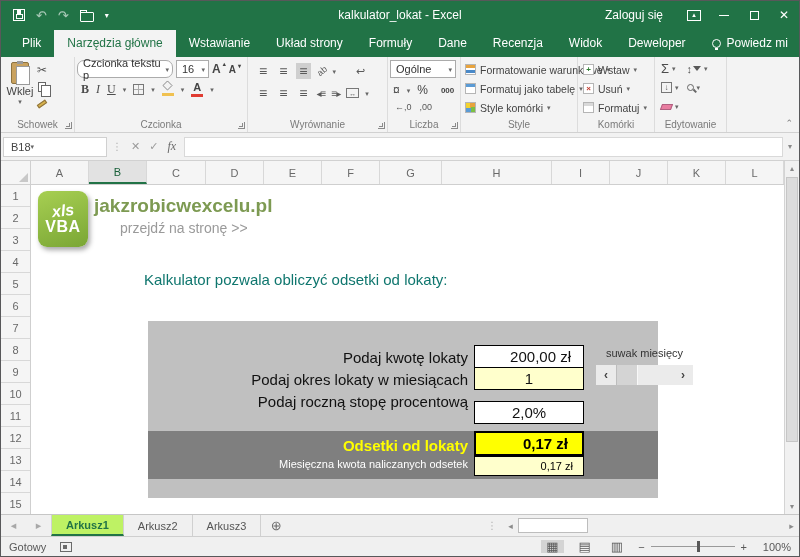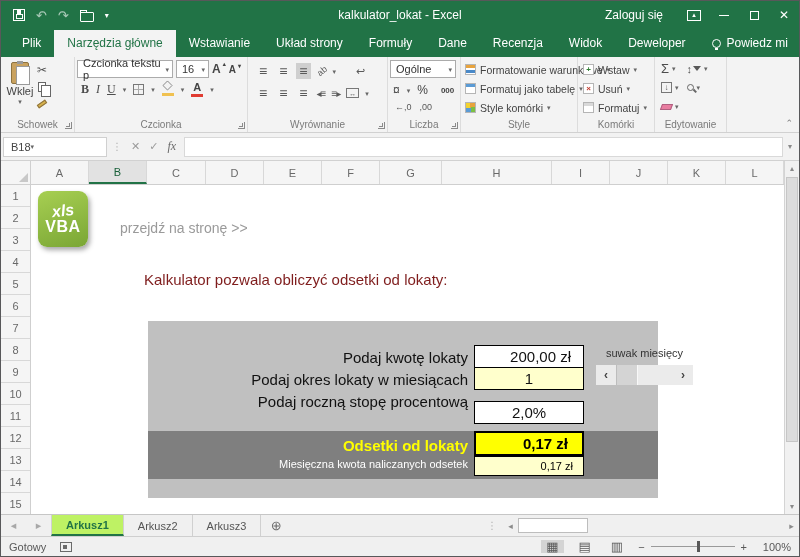--- a/index.html
+++ b/index.html
@@ -54,21 +54,21 @@
   .clip-mini { display:flex; flex-direction:column; gap:3px; padding-top:3px; }
   .clip-mini .btn { height:14px; }
   .i-copy { width:8px; height:10px; border:1px solid #666; background:#fff; position:relative; display:inline-block; }
   .i-copy::after { content:""; position:absolute; left:2px; top:2px; width:8px; height:10px; border:1px solid #666; background:#fff; }
   .i-painter { width:10px; height:4px; background:#d8b24a; border:1px solid #8d7340; transform:rotate(-35deg); display:inline-block; }
 
   
   .g-font { width:173px; }
   .g-font .row1 { display:flex; gap:3px; align-items:center; margin-bottom:4px; }
   .g-font .row2 { display:flex; gap:7px; align-items:center; padding-left:4px; }
-  .fname { width:96px; }
+  .fname { width:96px;border-radius:7px; }
   .fsize { width:33px; }
   .a-big { font-size:12px; font-weight:bold; position:relative; padding-right:5px; }
   .a-big sup { font-size:6px; position:absolute; top:-2px; right:0; }
   .fmt-b { font-weight:bold; font-family:"Liberation Serif", serif; }
   .fmt-i { font-style:italic; font-family:"Liberation Serif", serif; }
   .fmt-u { text-decoration:underline; font-family:"Liberation Serif", serif; }
   .i-borders { width:11px; height:11px; border:1px solid #777; display:inline-block;
     background:linear-gradient(#aaa,#aaa) center/100% 1px no-repeat, linear-gradient(#aaa,#aaa) center/1px 100% no-repeat; }
   .i-fillcolor { width:9px; height:9px; border:1px solid #777; transform:rotate(45deg) scale(.8); display:inline-block; position:relative; top:-2px; }
   .colorbar { display:inline-flex; flex-direction:column; align-items:center; line-height:1; }
@@ -156,21 +156,21 @@
   .vs-thumb { position:absolute; left:1px; right:1px; top:16px; height:265px; background:#dcdcdc; border:1px solid #c6c6c6; }
 
   
   .logo { position:absolute; left:7px; top:6px; width:50px; height:56px; border-radius:9px;
     background:linear-gradient(160deg,#a7cf52,#7aa635); box-shadow:2px 3px 5px rgba(0,0,0,.35);
     color:#fff; display:flex; flex-direction:column; align-items:center; justify-content:center; line-height:1; }
   .logo .l1 { font-style:italic; font-weight:bold; font-size:16px; transform:rotate(-6deg); }
   .logo .l2 { font-weight:bold; font-size:16px; letter-spacing:.5px; }
   .sitename { position:absolute; left:63px; top:10px; font-size:19px; font-weight:bold; color:#7d9a52; }
   .sitelink { position:absolute; left:89px; top:35px; font-size:14px; color:#9a9a9a; }
-  .heading { position:absolute; left:113px; top:86px; font-size:15px; color:#7f1d1d; }
+  .heading { position:absolute; left:113px; top:86px; font-size:15px; color:#0f766e; }
 
   .panel { position:absolute; left:117px; top:136px; width:510px; height:177px; background:#c0c0c0; }
   .inrow { position:absolute; left:0; height:22px; display:flex; align-items:center; }
   .inrow .lbl { width:320px; text-align:right; font-size:15px; color:#111; }
   .cell { position:absolute; left:326px; width:110px; height:23px; border:1px solid #000; background:#fff;
     display:flex; align-items:center; justify-content:center; font-size:15px; color:#111; }
   .cell.r-align { justify-content:flex-end; padding-right:12px; }
   .cell.pale { background:#ffffcc; }
   .slider-label { position:absolute; left:448px; top:26px; width:97px; text-align:center; font-size:11px; color:#333; }
   .slider { position:absolute; left:448px; top:44px; width:97px; height:20px; background:#ebebeb; display:flex; align-items:center; }
@@ -493,20 +493,21 @@
       <div class="rh">13</div>
       <div class="rh">14</div>
       <div class="rh">15</div>
     </div>
 
     <div class="sheet-body">
       <div class="logo">
         <span class="l1">xls</span>
         <span class="l2">VBA</span>
       </div>
+      <div class="sitename">jakzrobicwexcelu.pl</div>
       <div class="sitelink">przejdź na stronę &gt;&gt;</div>
       <div class="heading">Kalkulator pozwala obliczyć odsetki od lokaty:</div>
 
       <div class="panel">
         <div class="inrow" style="top:25px;">
             <span class="lbl">Podaj kwotę lokaty</span>
           </div>
         <div class="cell r-align" style="top:24px;">200,00 zł</div>
         <div class="inrow" style="top:47px;">
             <span class="lbl">Podaj okres lokaty w miesiącach</span>

